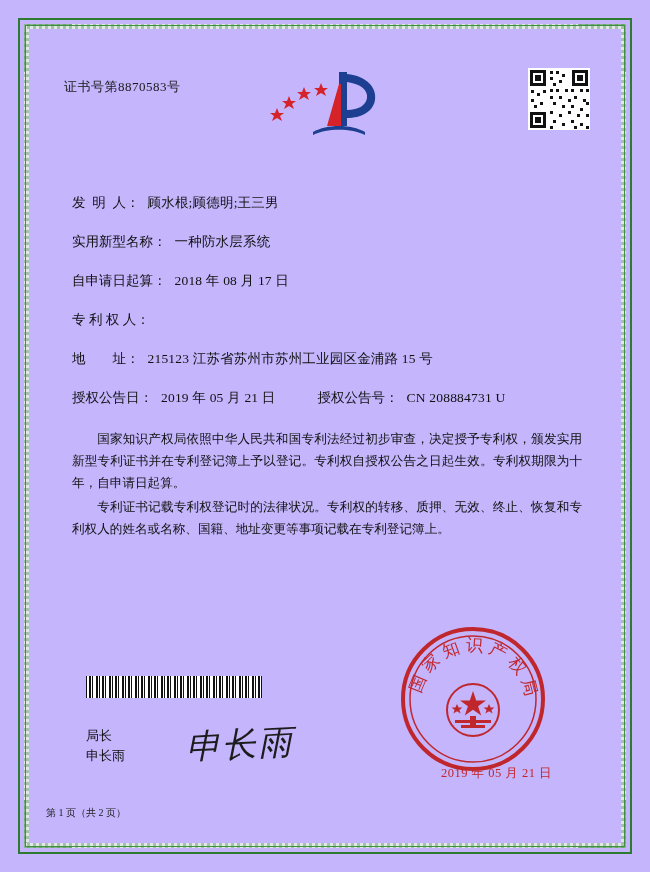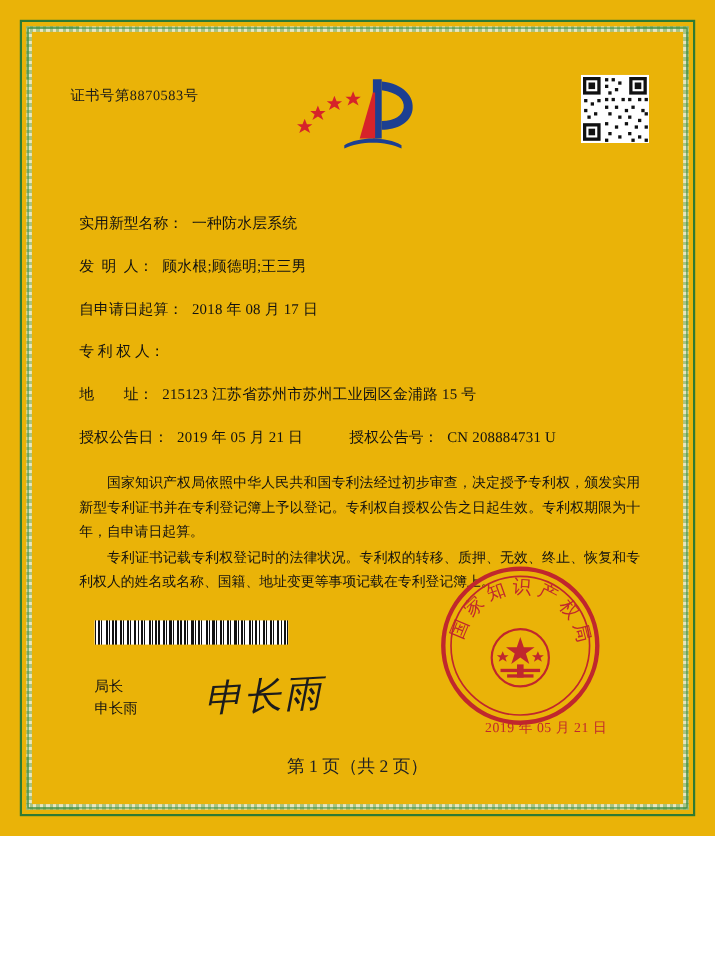--- a/index.html
+++ b/index.html
@@ -11,23 +11,23 @@
     width: 650px;
     height: 872px;
     font-family: "Liberation Serif", serif;
     color: #111;
     overflow: hidden;
   }
 
   .certificate {
     position: relative;
     width: 650px;
-    height: 760px;
+    height: 872px;
     box-sizing: border-box;
-    background: #eab308;
+    background: #c4b5fd;
   }
 
   
   .border-outer {
     position: absolute;
     left: 18px;
     top: 18px;
     right: 18px;
     bottom: 18px;
     border: 2px solid #2f7a33;
@@ -214,22 +214,22 @@
     font-size: 12.5px;
     color: #c0272d;
     letter-spacing: .5px;
   }
 
   .page-footer {
     position: absolute;
     bottom: 6px;
     left: 0;
     right: 0;
-    text-align: center;
-    font-size: 16px;
+    text-align: left;
+    font-size: 10px;
     color: #222;
   }
 </style>
 </head>
 <body>
 
 <div class="certificate">
 
   <div class="border-guilloche"></div>
   <div class="border-outer"></div>
@@ -317,26 +317,26 @@
             <rect x="22" y="58" width="3" height="3"></rect>
               <rect x="46" y="58" width="3" height="3"></rect>
           </g>
         </svg>
       </div>
     </div>
 
 
     <div class="fields">
       <div class="field-row">
+        <span class="field-label">发  明  人：</span>
+        <span class="field-value">顾水根;顾德明;王三男</span>
+      </div>
+      <div class="field-row">
         <span class="field-label">实用新型名称：</span>
         <span class="field-value">一种防水层系统</span>
-      </div>
-      <div class="field-row">
-        <span class="field-label">发  明  人：</span>
-        <span class="field-value">顾水根;顾德明;王三男</span>
       </div>
       <div class="field-row">
         <span class="field-label">自申请日起算：</span>
         <span class="field-value">2018 年 08 月 17 日</span>
       </div>
       <div class="field-row">
         <span class="field-label">专 利 权 人：</span>
       </div>
       <div class="field-row">
         <span class="field-label">地        址：</span>

